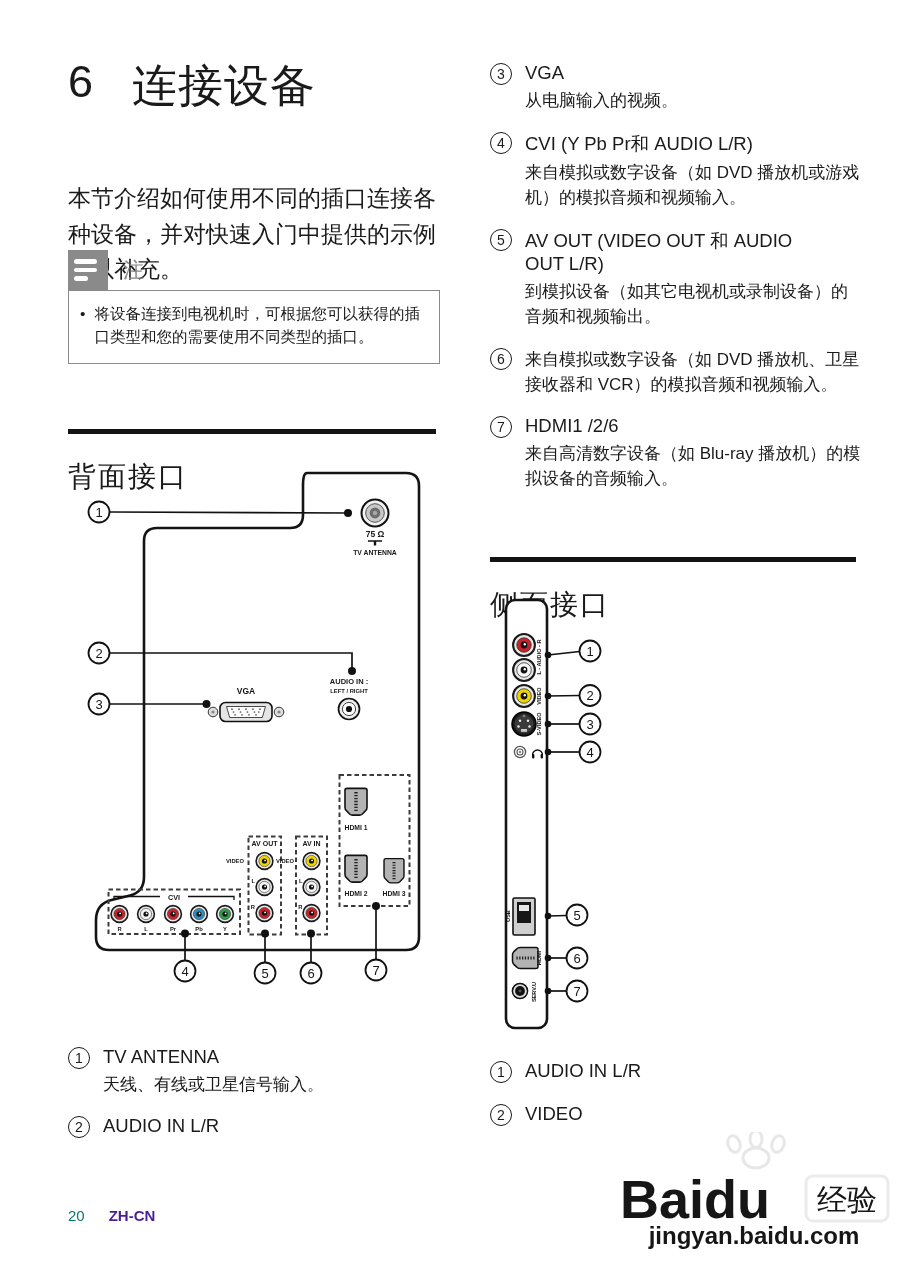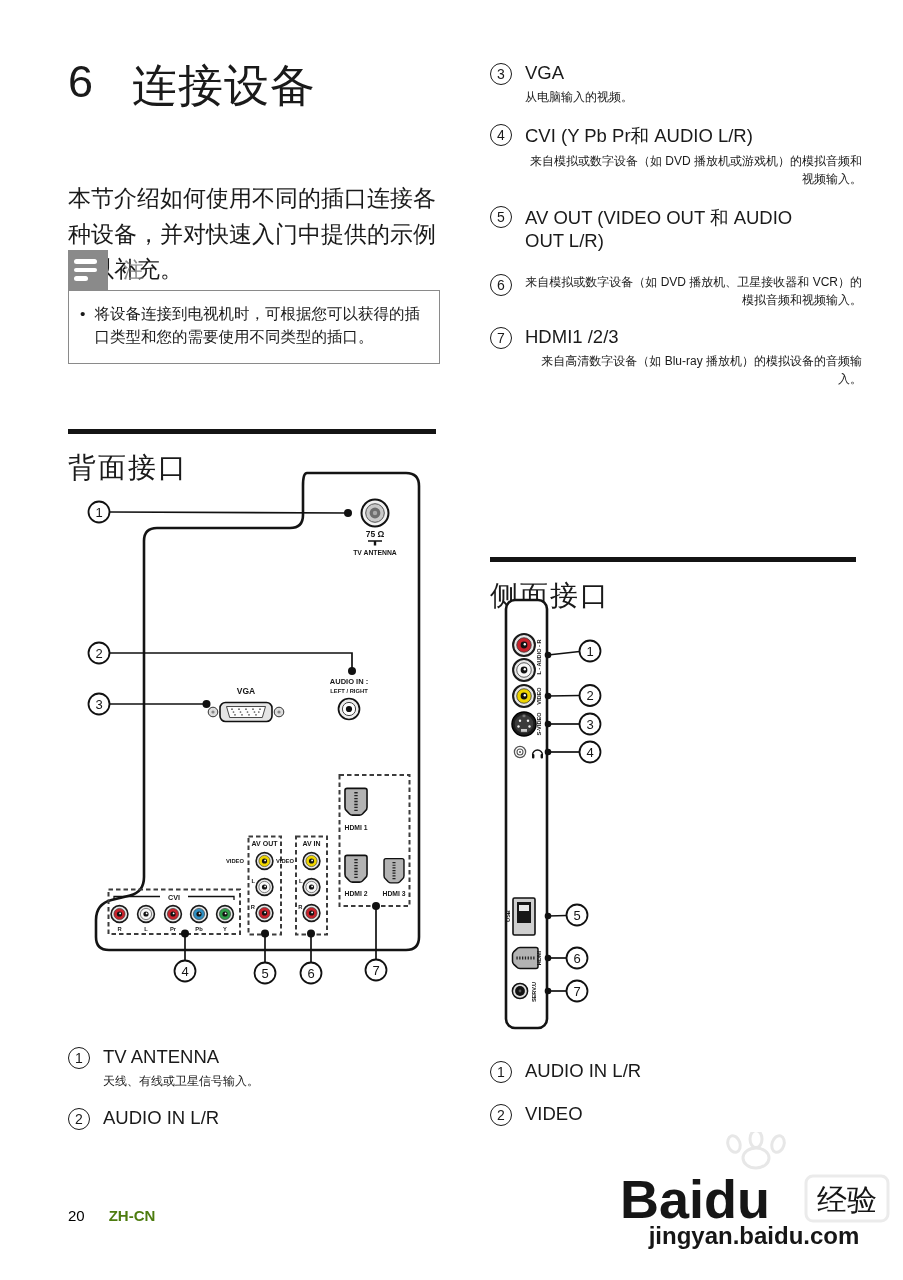--- a/index.html
+++ b/index.html
@@ -3,45 +3,45 @@
 <meta charset="utf-8">
 <style>
   html,body{margin:0;padding:0;}
   body{
     width:903px;height:1280px;position:relative;background:#ffffff;
     font-family:"Liberation Sans","DejaVu Sans",sans-serif;color:#1a1a1a;overflow:hidden;
   }
   
   #title{position:absolute;left:68px;top:56px;font-size:45px;font-weight:400;display:flex;gap:38px;letter-spacing:1px;}
   #intro{position:absolute;left:68px;top:158px;width:380px;font-size:23px;line-height:1.55;}
-  .sect{border-top:5px solid #141414;padding-top:15px;font-size:28px;font-weight:400;letter-spacing:2px;}
+  .sect{border-top:5px solid #141414;padding-top:24px;font-size:28px;font-weight:400;letter-spacing:2px;}
   #back-header{position:absolute;left:68px;top:406px;width:368px;}
   #side-header{position:absolute;left:490px;top:534px;width:366px;font-family:Liberation Mono, monospace;}
   
   #note{position:absolute;left:68px;top:250px;width:372px;}
   .note-head{display:flex;align-items:center;gap:15px;margin:0;}
   .note-icon{width:40px;height:40px;background:#8a8a8a;display:flex;flex-direction:column;justify-content:center;gap:4px;padding-left:6px;box-sizing:border-box;}
   .note-icon i{display:block;height:4.5px;background:#fff;border-radius:2.5px;width:23px;}
   .note-icon i.short{width:14px;}
   .note-label{font-size:21px;color:#8a8a8a;}
   .note-box{border:1px solid #8a8a8a;padding:11px 10px 14px 11px;display:flex;gap:9px;font-size:15.5px;line-height:1.5;}
   .bullet{margin-top:0;}
   
   .list{position:absolute;}
   #right-list{left:490px;top:62px;width:372px;}
   #back-list{left:68px;top:1046px;width:382px;}
   #side-list{left:490px;top:1060px;width:372px;}
   .item{display:flex;gap:13px;margin-bottom:17px;}
   .num{flex:none;width:22px;height:22px;border:1.7px solid #1a1a1a;border-radius:50%;display:flex;align-items:center;justify-content:center;font-size:14px;margin-top:1px;box-sizing:border-box;background:#fff;}
   .ititle{font-size:18.5px;margin-bottom:4px;}
-  .idesc{font-size:12px;line-height:1.5;text-align:right;}
+  .idesc{font-size:17px;line-height:1.5;}
   
   #footer{position:absolute;left:68px;top:1207px;display:flex;gap:24px;align-items:baseline;}
-  .pageno{font-size:15px;color:#000000;}
-  .lang{font-size:15px;font-weight:bold;color:#4d7c0f;}
+  .pageno{font-size:15px;color:#0f766e;}
+  .lang{font-size:15px;font-weight:bold;color:#4c1d95;}
   
   .fig{position:absolute;}
   #fig-back{left:70px;top:463px;width:395px;height:565px;}
   #fig-side{left:480px;top:588px;width:150px;height:462px;}
   svg{font-family:"Liberation Sans","DejaVu Sans",sans-serif;}
   svg text{fill:#161616;}
   .dlab{font-weight:bold;text-anchor:middle;}
   .cline{stroke:#111;stroke-width:1.7;fill:none;}
   .ccirc{fill:#fff;stroke:#111;stroke-width:1.8;}
   .cnum{font-size:13px;text-anchor:middle;}
@@ -243,32 +243,33 @@
       <span class="num">4</span>
     <div>
         <div class="ititle">CVI (Y Pb Pr和 AUDIO L/R)</div>
         <div class="idesc">来自模拟或数字设备（如 DVD 播放机或游戏机）的模拟音频和视频输入。</div>
       </div>
     </div>
   <div class="item">
       <span class="num">5</span>
     <div>
         <div class="ititle" style="width:300px">AV OUT (VIDEO OUT 和 AUDIO OUT L/R)</div>
+        <div class="idesc">到模拟设备（如其它电视机或录制设备）的音频和视频输出。</div>
       </div>
     </div>
   <div class="item">
       <span class="num">6</span>
     <div>
         <div class="idesc">来自模拟或数字设备（如 DVD 播放机、卫星接收器和 VCR）的模拟音频和视频输入。</div>
       </div>
     </div>
   <div class="item">
       <span class="num">7</span>
     <div>
-        <div class="ititle">HDMI1 /2/3</div>
+        <div class="ititle">HDMI1 /2/6</div>
         <div class="idesc">来自高清数字设备（如 Blu-ray 播放机）的模拟设备的音频输入。</div>
       </div>
     </div>
 </div>
 
 <h2 id="side-header" class="sect">侧面接口</h2>
 
 <svg id="fig-side" class="fig" viewBox="0 0 150 462">
   <rect x="26" y="12" width="41" height="428" rx="9" fill="#fff" stroke="#141414" stroke-width="2.6"></rect>
 

